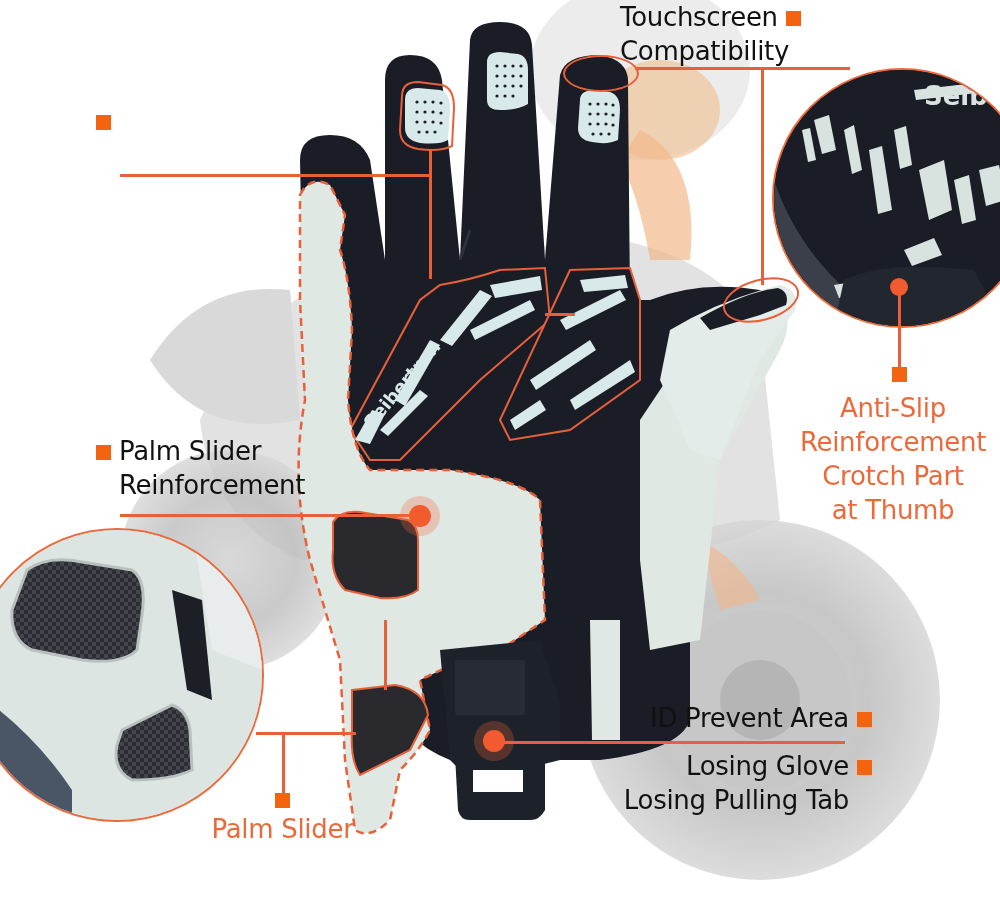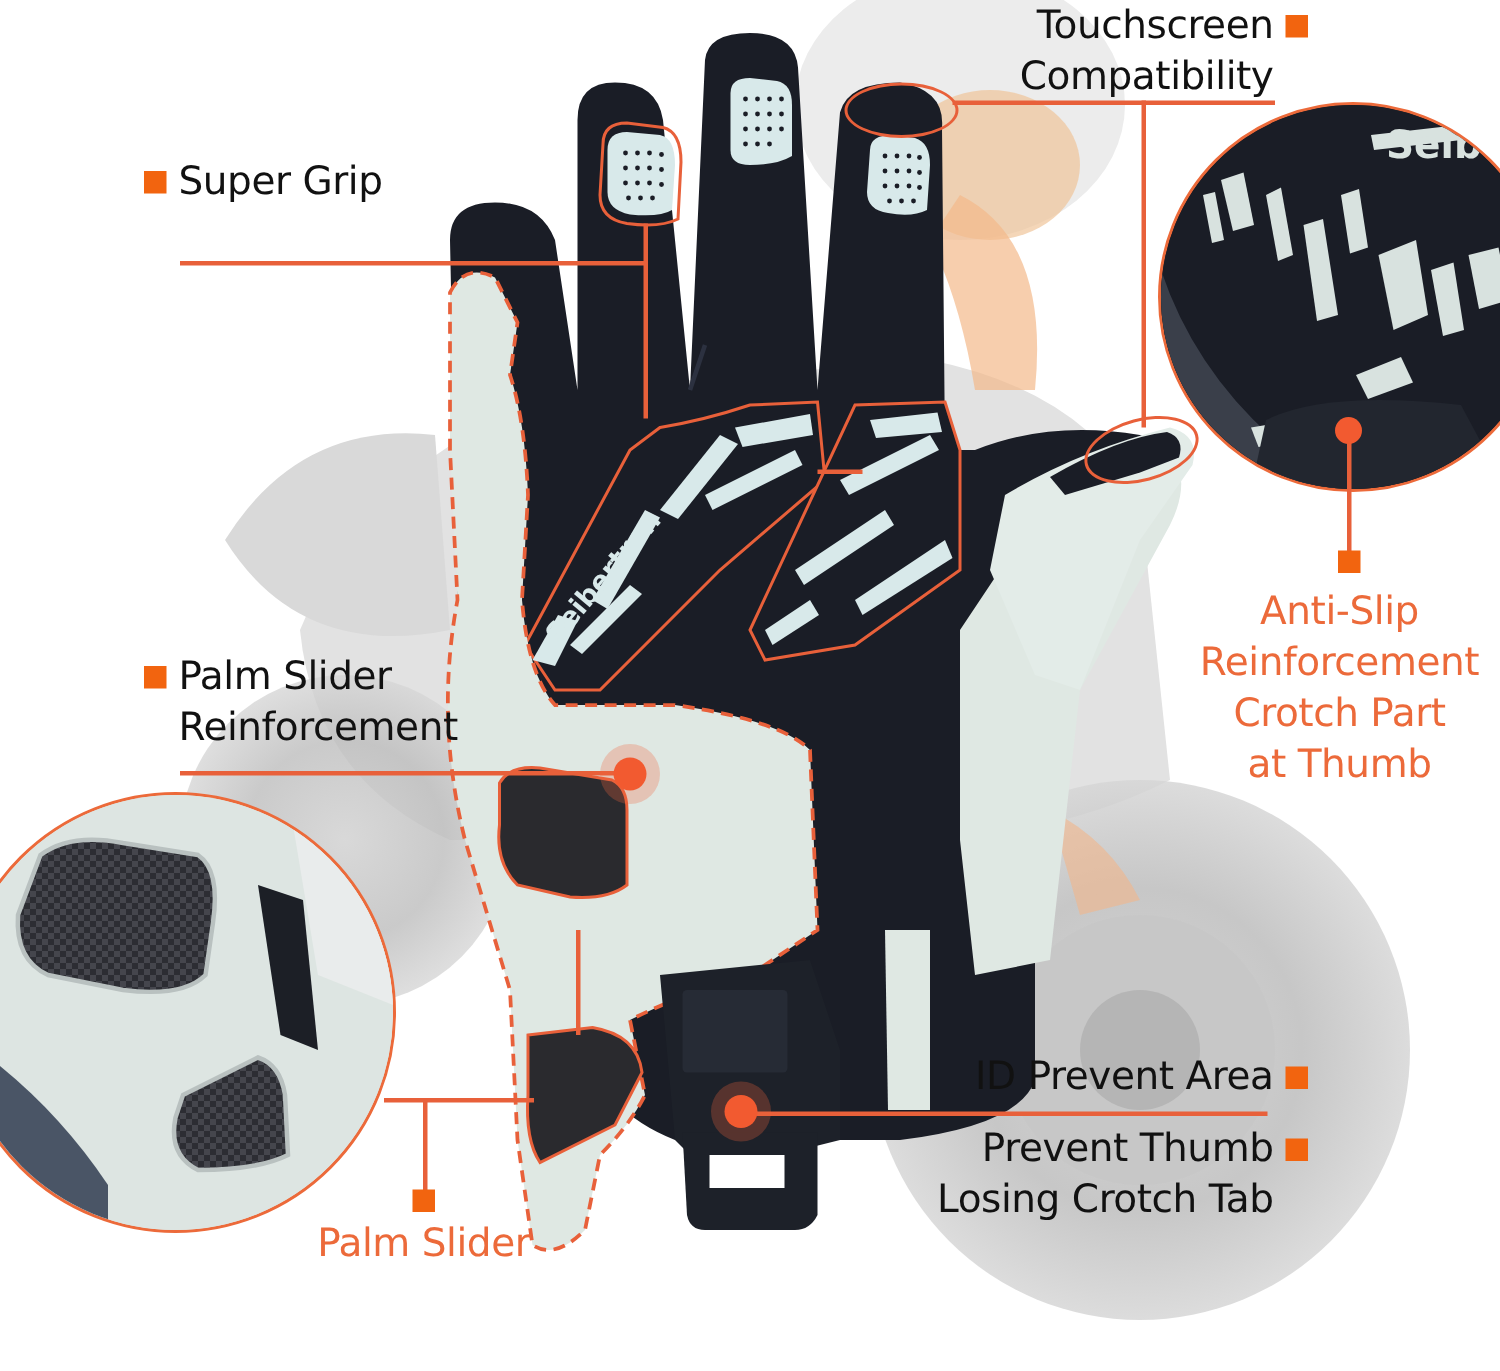--- a/index.html
+++ b/index.html
@@ -204,24 +204,24 @@
 <div class="line-h" style="left:256px; top:732px; width:100px;"></div>
 <div class="line-v" style="left:282px; top:732px; height:65px;"></div>
 <div class="line-v" style="left:384px; top:620px; height:70px;"></div>
 <div class="marker" style="left:275px; top:793px;"></div>
 
 <div class="line-h" style="left:495px; top:741px; width:350px;"></div>
 <div class="dot-halo" style="left:474px; top:721px; width:40px; height:40px;"></div>
 <div class="dot" style="left:483px; top:730px; width:22px; height:22px;"></div>
 
 <div class="label" style="left:96px; top:104px;">
-  <span class="bullet" style="margin-right:8px;"></span><span>Super Grip</span><br>
-</div>
-
-<div class="label" style="left:620px; top:0px; text-align:right; width:252px;">
+  <span class="bullet" style="margin-right:8px;"></span><br>
+</div>
+
+<div class="label" style="left:620px; top:0px; text-align:left; width:252px;">
   <span>Touchscreen</span><span class="bullet" style="margin-left:8px;"></span><br>
   <span style="padding-right:23px;">Compatibility</span>
 </div>
 
 <div class="label orange" style="left:788px; top:391px; width:210px;">
   <div>Anti-Slip</div>
   <div>Reinforcement</div>
   <div>Crotch Part</div>
   <div>at Thumb</div>
 </div>
@@ -229,19 +229,19 @@
 <div class="label" style="left:96px; top:434px;">
   <span class="bullet" style="margin-right:8px;"></span><span>Palm Slider</span><br>
   <span style="padding-left:23px;">Reinforcement</span>
 </div>
 
 <div class="label" style="left:580px; top:701px; width:292px; text-align:right;">
   <span>ID Prevent Area</span><span class="bullet" style="margin-left:8px;"></span>
 </div>
 
 <div class="label" style="left:560px; top:749px; width:312px; text-align:right;">
-  <span>Prevent Thumb</span><span class="bullet" style="margin-left:8px;"></span><br>
-  <span style="padding-right:23px;">Losing Crotch Tab</span>
+  <span>Losing Glove</span><span class="bullet" style="margin-left:8px;"></span><br>
+  <span style="padding-right:23px;">Losing Pulling Tab</span>
 </div>
 
 <div class="label orange" style="left:170px; top:812px; width:225px;">
   <div>Palm Slider</div>
 </div>
 
 </body></html>

